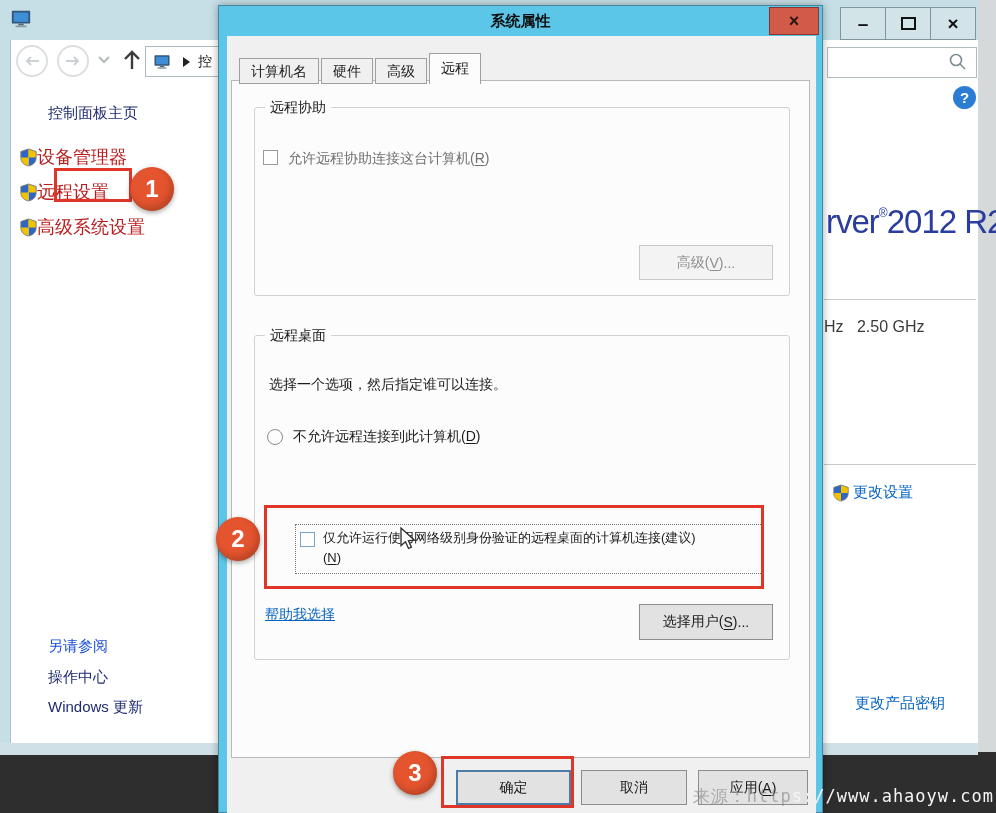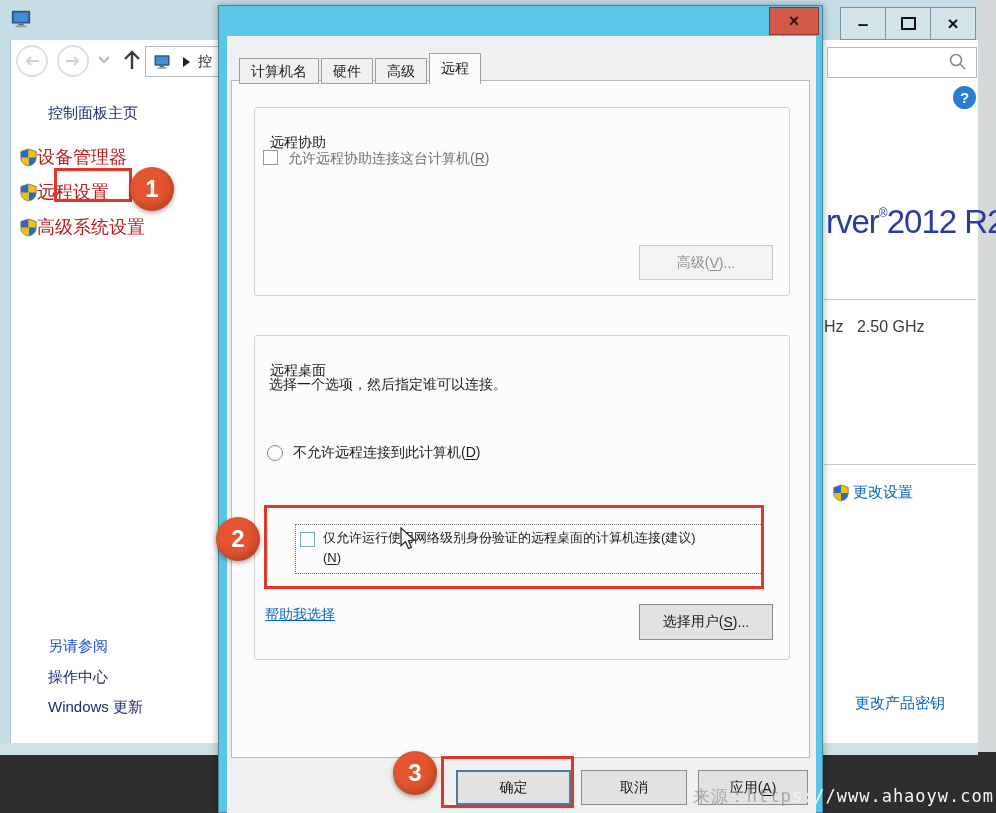--- a/index.html
+++ b/index.html
@@ -47,35 +47,35 @@
              font-size:15px;font-weight:700;color:#101010;}
   .dlg-close{position:absolute;right:3px;top:1px;width:50px;height:28px;background:#d15a48;border:1px solid #8e332a;
              color:#2b1512;font-weight:700;font-size:18px;text-align:center;line-height:26px;box-sizing:border-box;cursor:pointer;}
   .dlg-client{position:absolute;left:8px;top:30px;width:589px;height:778px;background:#f0f0f0;}
   .tabs{position:absolute;left:12px;top:17px;display:flex;z-index:3;text-align:right;}
   .tab{padding:0 11px;font-size:14px;height:24px;line-height:24px;margin-top:5px;margin-right:2px;
        background:#f0f0f0;border:1px solid #9f9f9f;cursor:pointer;}
   .tab.active{background:#fcfcfc;height:30px;margin-top:0;line-height:28px;border-bottom:none;}
   .page{position:absolute;left:4px;top:44px;width:579px;height:678px;background:#fcfcfc;border:1px solid #b9b9b9;box-sizing:border-box;}
   .group{position:absolute;left:22px;width:536px;border:1px solid #d2d2d2;border-radius:3px;box-sizing:border-box;}
-  .group-legend{position:absolute;top:-9px;left:10px;background:#fcfcfc;padding:0 5px;font-size:14px;margin-top:35px;}
+  .group-legend{position:absolute;top:-9px;left:10px;background:#fcfcfc;padding:0 5px;font-size:14px;}
   .g-ra{top:26px;height:189px;}
   .g-rd{top:254px;height:325px;}
   .cb{width:15px;height:15px;background:#fefefe;border:1px solid #9a9a9a;box-sizing:border-box;}
   .radio{width:16px;height:16px;border-radius:50%;background:#fdfdfd;border:1px solid #8a8a8a;box-sizing:border-box;position:relative;}
   .radio.selected::after{content:"";position:absolute;left:3px;top:3px;width:8px;height:8px;border-radius:50%;background:#2e2e2e;}
   .btn{background:#e2e2e2;border:1px solid #8d8d8d;font-size:14px;color:#1a1a1a;text-align:center;
        display:flex;align-items:center;justify-content:center;box-sizing:border-box;cursor:pointer;}
   .btn.disabled{background:#f3f3f3;border-color:#c9c9c9;color:#8e8e8e;}
   .btn.focused{border:2px solid #4a7ca6;}
   .ra-row{position:absolute;left:8px;top:42px;display:flex;gap:10px;align-items:flex-start;}
   .ra-label{font-size:14px;color:#707070;line-height:16px;}
   .adv-btn{position:absolute;left:384px;top:137px;width:134px;height:35px;}
   .rd-instr{position:absolute;left:14px;top:40px;font-size:14px;}
-  .rd-radio1{position:absolute;left:12px;top:92px;display:flex;gap:10px;align-items:center;margin-top:16px;}
+  .rd-radio1{position:absolute;left:12px;top:92px;display:flex;gap:10px;align-items:center;}
   .rd-radio2{position:absolute;left:12px;top:140px;display:flex;gap:10px;align-items:flex-start;}
   .rd-label{font-size:14px;line-height:17px;}
   .nla-box{position:absolute;left:40px;top:188px;width:468px;height:50px;border:1px dotted #767676;box-sizing:border-box;}
   .nla-cb{position:absolute;left:4px;top:7px;border-color:#79a7cc;}
   .nla-text{position:absolute;left:27px;top:3px;font-size:13px;line-height:20px;white-space:nowrap;}
   .help-link{position:absolute;left:10px;top:270px;font-size:14px;color:#0563c1;text-decoration:underline;cursor:pointer;}
   .sel-users-btn{position:absolute;left:384px;top:268px;width:134px;height:36px;}
   .ok-btn{position:absolute;left:229px;top:734px;width:115px;height:35px;}
   .cancel-btn{position:absolute;left:354px;top:734px;width:106px;height:35px;}
   .apply-btn{position:absolute;left:471px;top:734px;width:110px;height:35px;}
@@ -204,20 +204,21 @@
     <div class="chg-settings">
       <svg class="shield" style="width:16px;height:18px">
           <use href="#uac-shield"></use>
         </svg>
       <span class="link-blue">更改设置</span>
     </div>
     <div class="chg-key link-blue">更改产品密钥</div>
   </div>
 
   <div class="dialog">
+    <div class="dlg-title">系统属性</div>
     <div class="dlg-close">×</div>
 
     <div class="dlg-client">
       <div class="tabs">
         <div class="tab">计算机名</div>
         <div class="tab">硬件</div>
         <div class="tab">高级</div>
         <div class="tab active">远程</div>
       </div>
 

